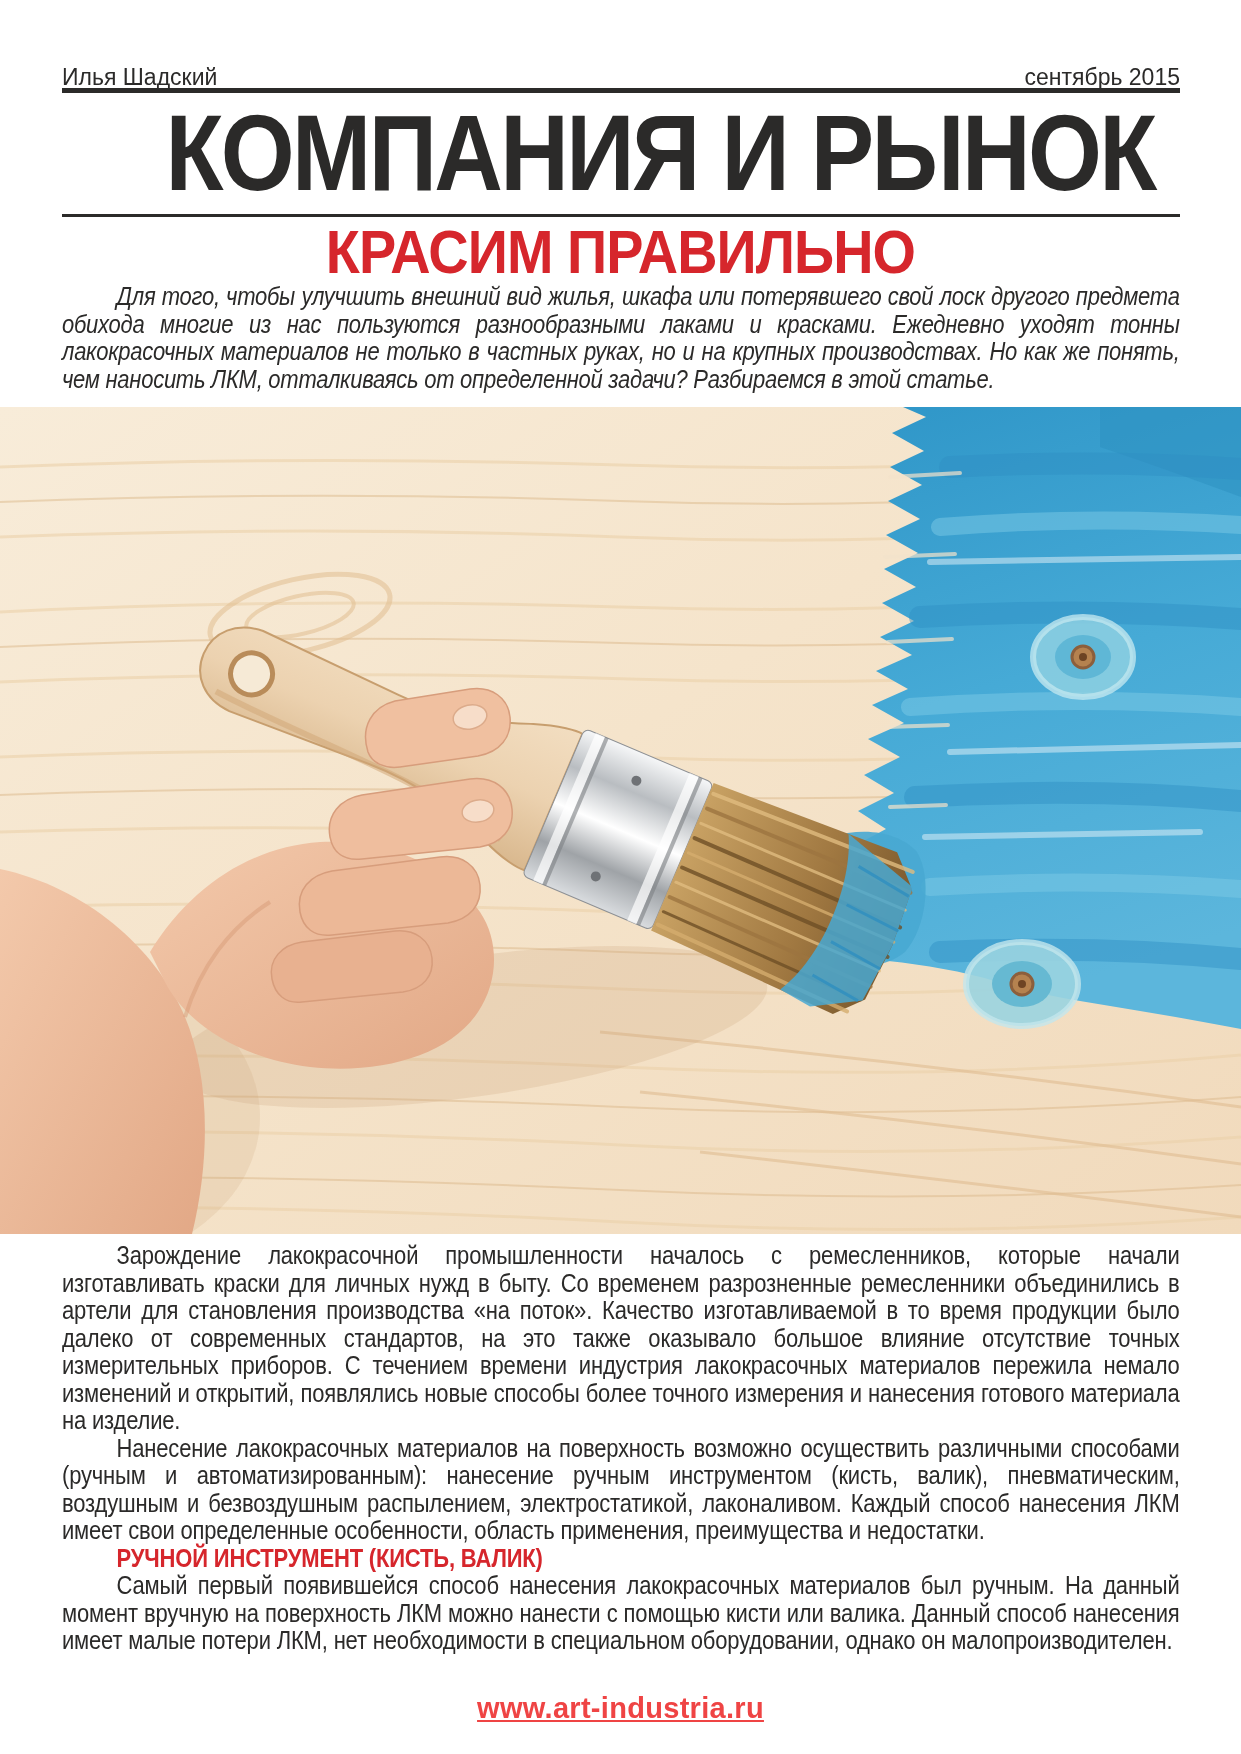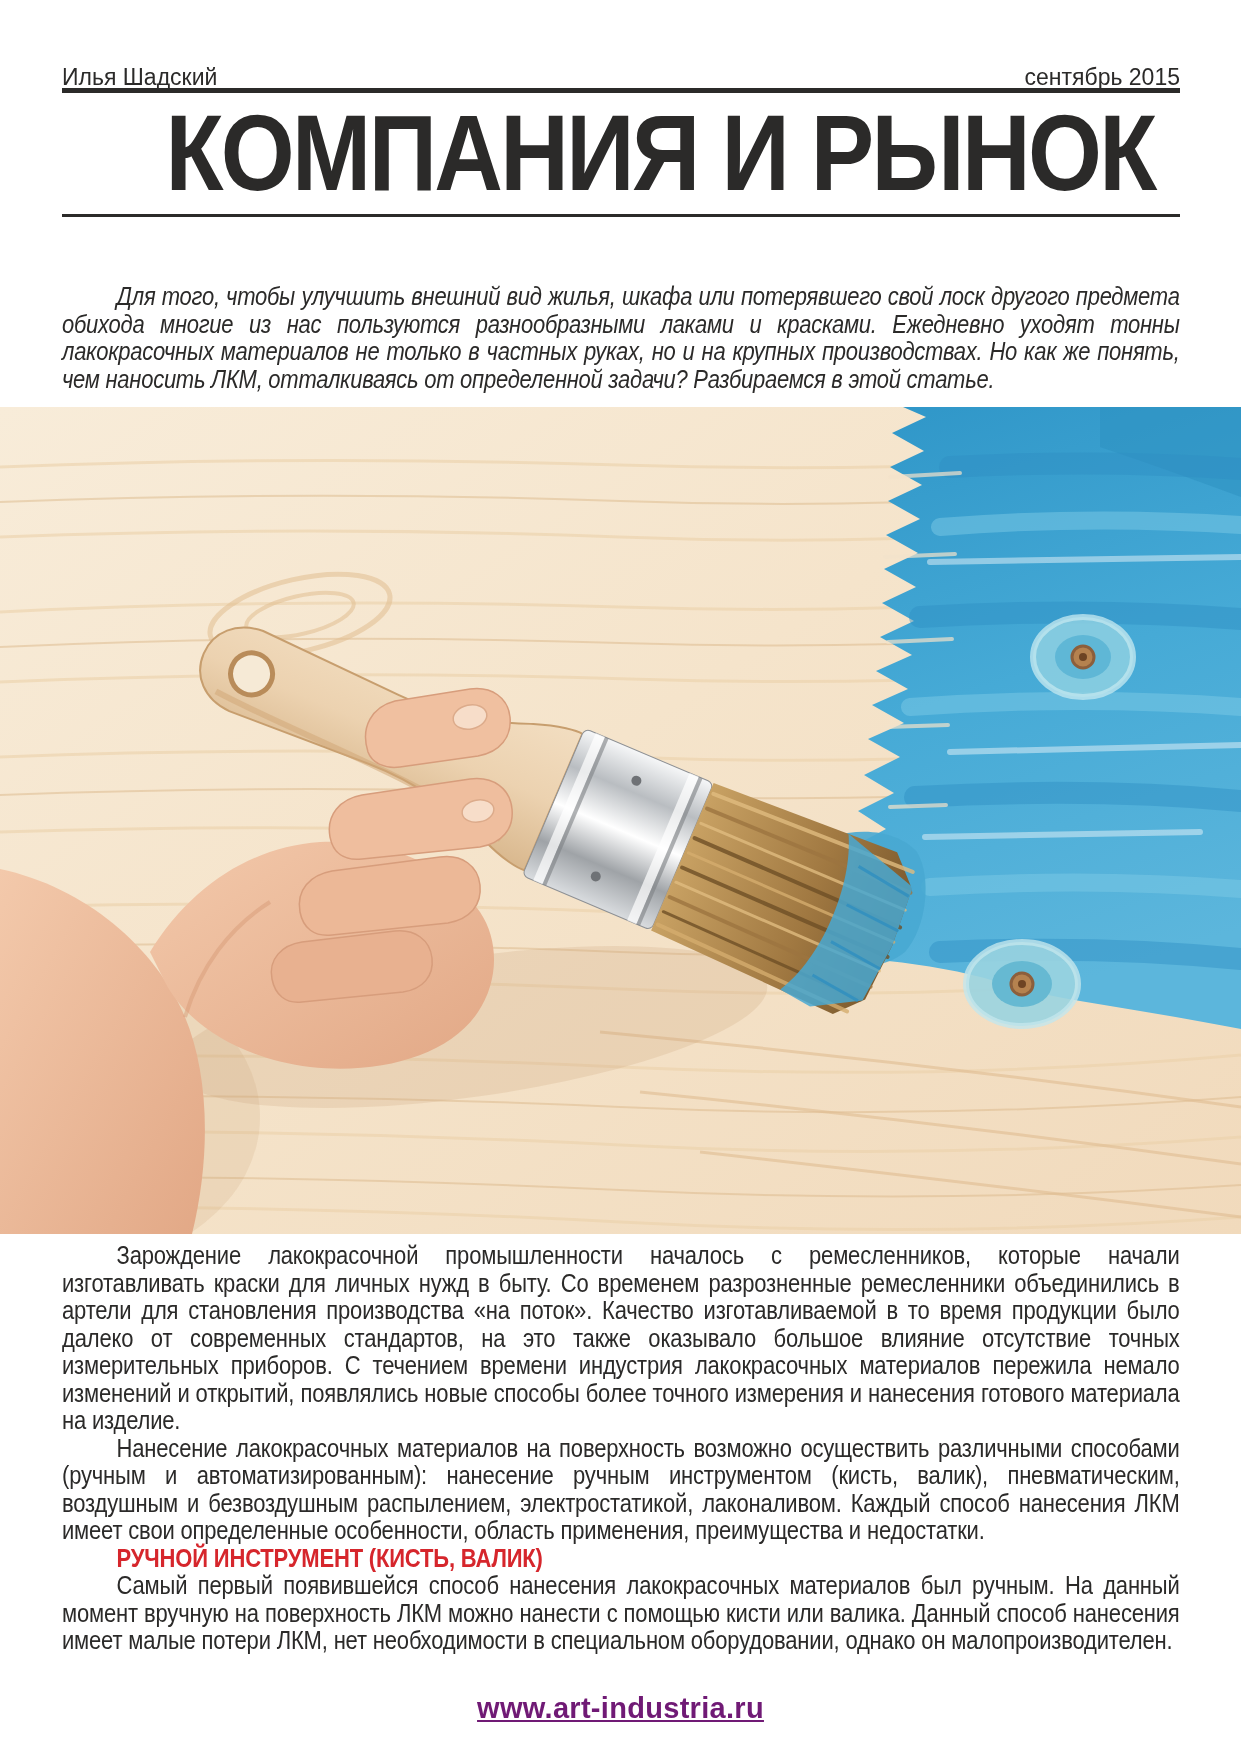--- a/index.html
+++ b/index.html
@@ -25,40 +25,43 @@
   }
   .photo{position:absolute;top:407px;left:0;width:1241px;height:827px;display:block;}
   .body-text{
     position:absolute;top:1242px;left:62px;width:1270px;
     transform:scaleX(.88);transform-origin:0 0;
     font-size:25px;line-height:27.5px;text-align:justify;letter-spacing:-.2px;
   }
   .body-text p{margin:0;text-indent:62px;}
   .subhead{color:#d6262c;font-weight:bold;text-align:left;}
   .footer{position:absolute;top:1692px;left:0;width:1241px;text-align:center;}
-  .footer a{color:#701a75;font-weight:bold;font-size:29px;letter-spacing:.3px;text-decoration:underline;margin-top:28px;}
+  .footer a{color:#ef4444;font-weight:bold;font-size:29px;letter-spacing:.3px;text-decoration:underline;margin-top:28px;}
 </style>
 </head>
 <body>
 
 <div class="page">
 
   <div class="hdr">
     <span class="hdr-author">Илья Шадский</span>
     <span class="hdr-date">сентябрь 2015</span>
   </div>
 
   <div class="rule-thick"></div>
 
   <div class="masthead">
     <span>КОМПАНИЯ И РЫНОК</span>
   </div>
 
   <div class="rule-thin"></div>
 
+  <div class="article-title">
+    <span>КРАСИМ ПРАВИЛЬНО</span>
+  </div>
 
   <p class="lead">Для того, чтобы улучшить внешний вид жилья, шкафа или потерявшего свой лоск другого предмета обихода многие из нас пользуются разнообразными лаками и красками. Ежедневно уходят тонны лакокрасочных материалов не только в частных руках, но и на крупных производствах. Но как же понять, чем наносить ЛКМ, отталкиваясь от определенной задачи? Разбираемся в этой статье.</p>
 
   <svg class="photo" viewBox="0 0 1241 827" preserveAspectRatio="none" role="img" aria-label="Рука с кистью красит светлую деревянную поверхность в синий цвет">
     <defs>
       <linearGradient id="woodG" x1="0" y1="0" x2="1" y2="1">
         <stop offset="0" stop-color="#f8ecd9"></stop>
         <stop offset="0.45" stop-color="#f5e4cb"></stop>
         <stop offset="1" stop-color="#f1dabc"></stop>
       </linearGradient>

